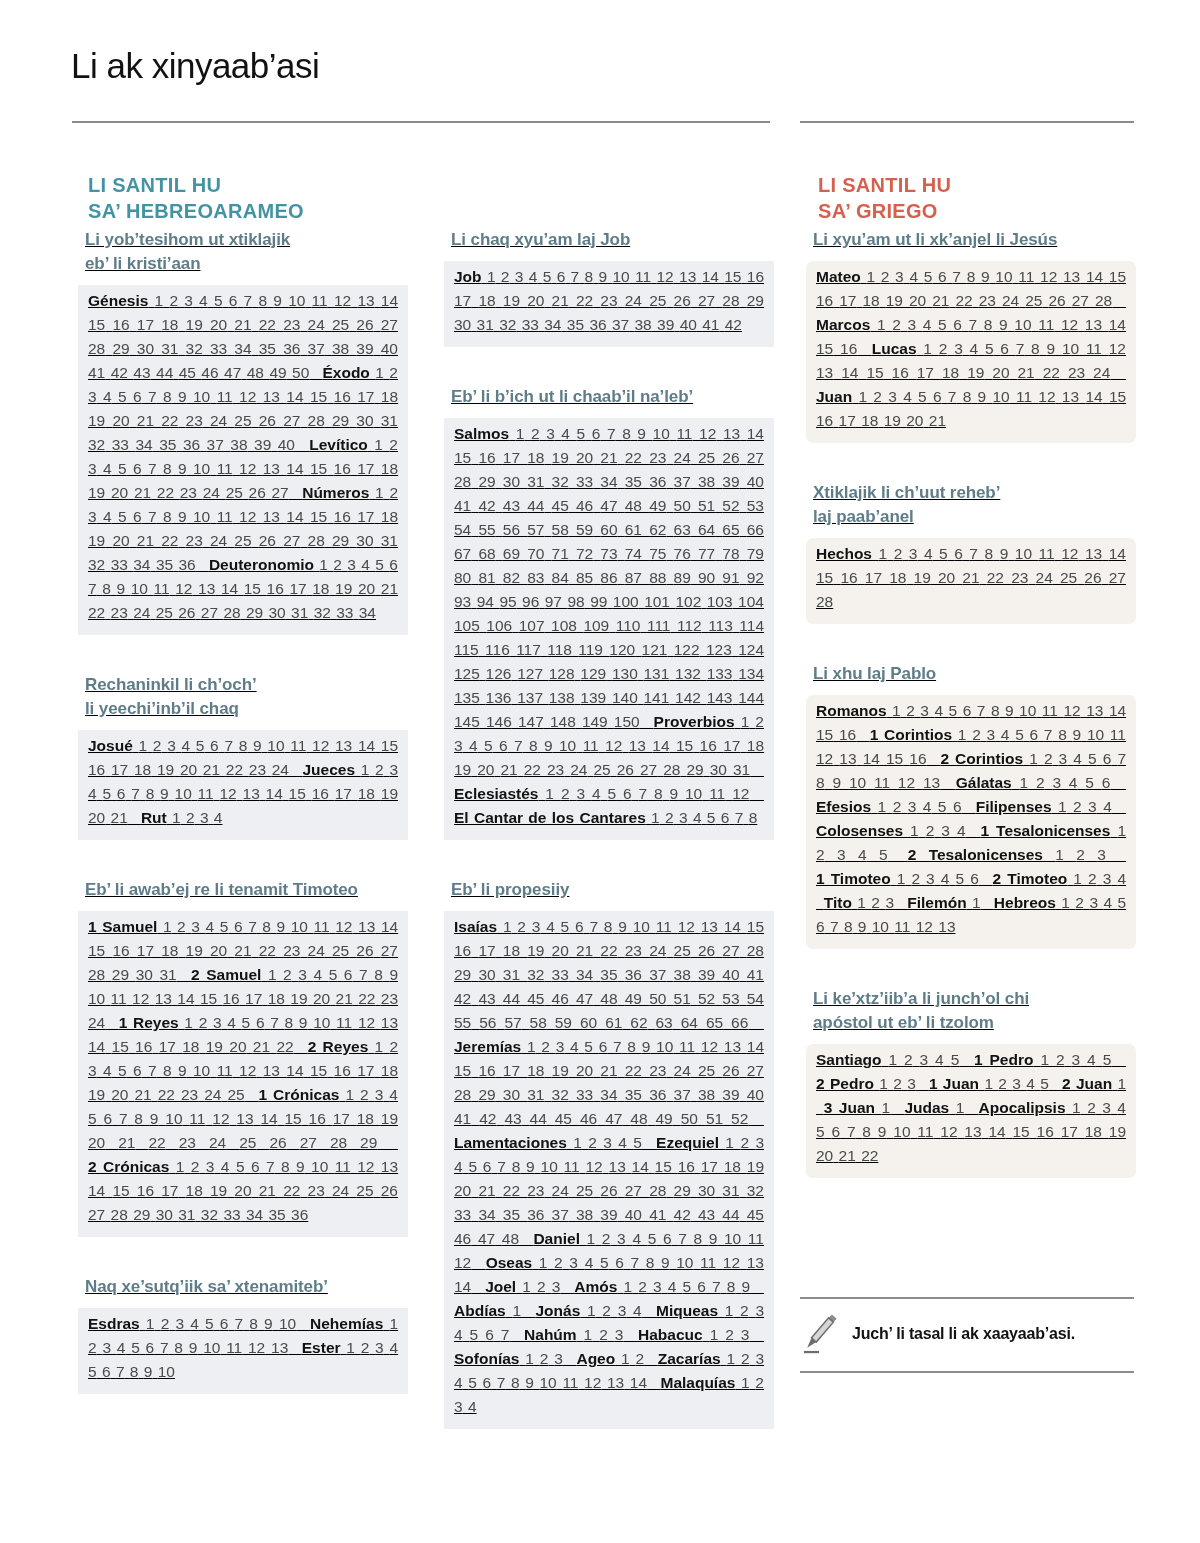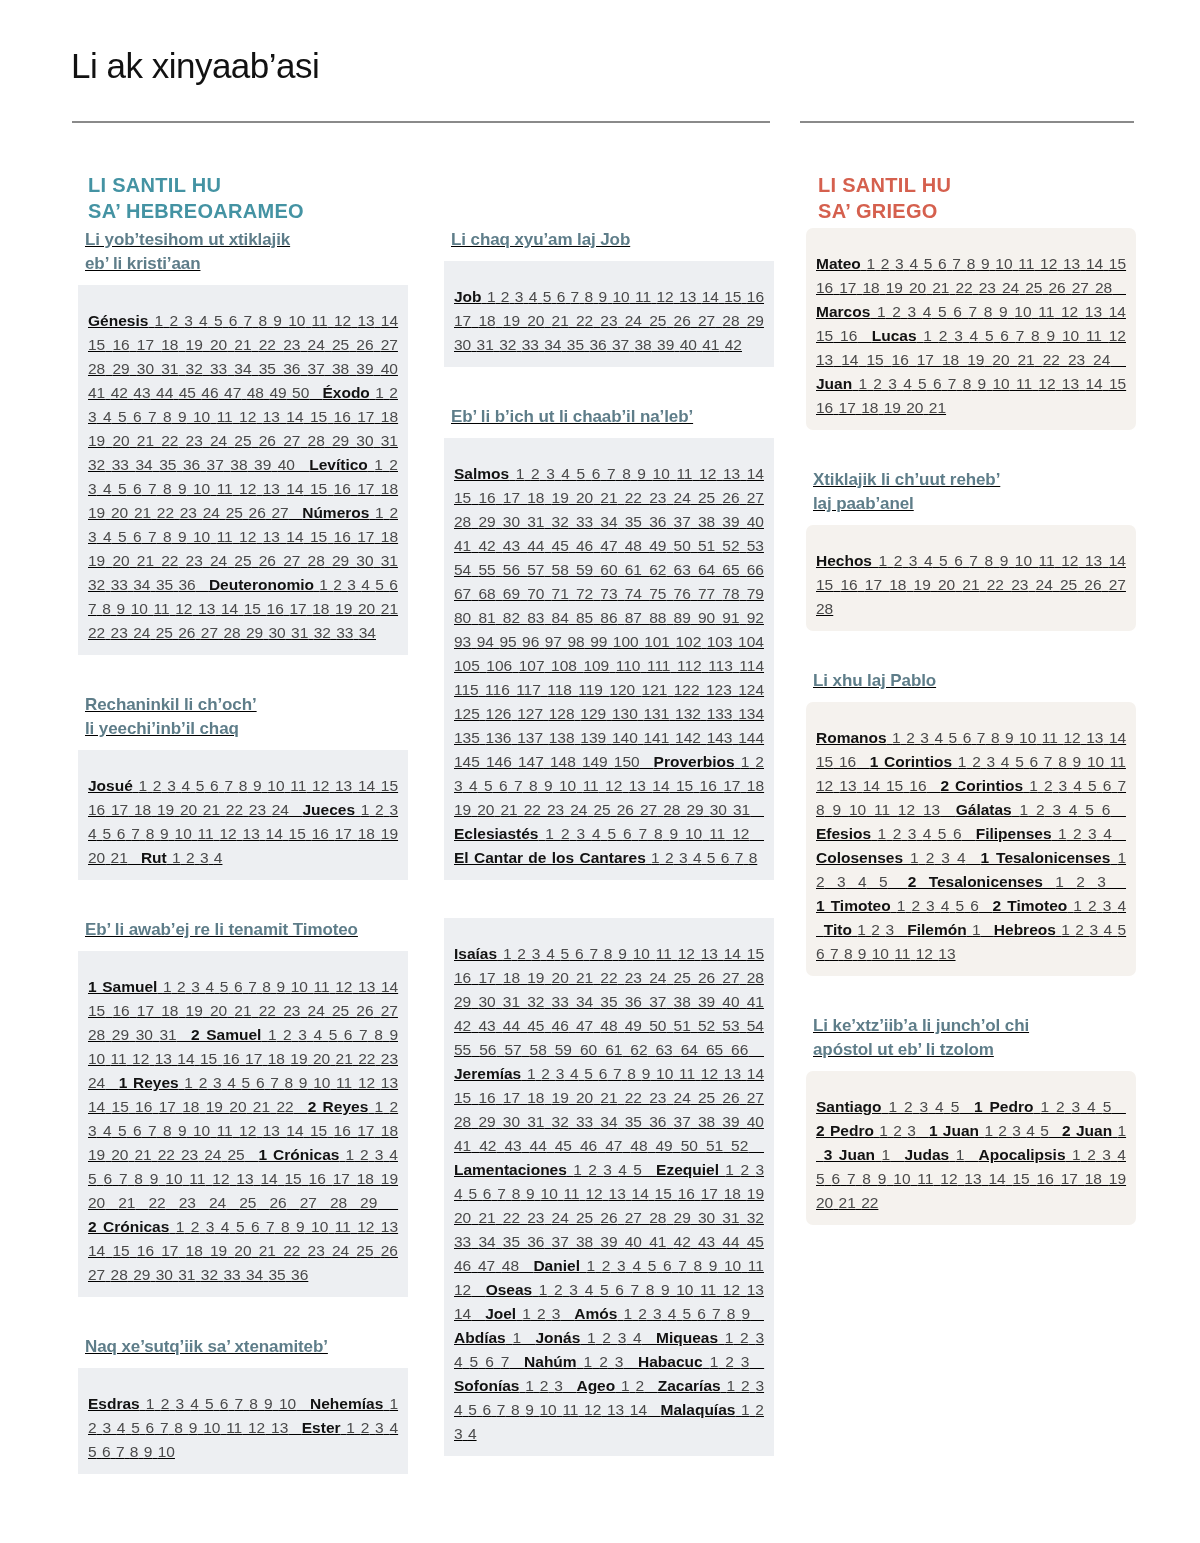--- a/index.html
+++ b/index.html
@@ -40,21 +40,21 @@
   #col2{left:444px;}
   #col3{left:806px;}
   .group{margin-bottom:38px;}
   .subhead{
     margin:0 0 9px 7px;
     font-size:17px;font-weight:700;line-height:24px;
     color:var(--subhead);white-space:pre-line;letter-spacing:-0.1px;
   }
   .block{
     background:var(--bg-cool);
-    padding:24px 10px 10px;
+    padding:4px 10px 10px;
     font-size:15.5px;line-height:24px;
     color:var(--num);
     text-align:justify;
     word-spacing:1px;
   }
   #col3 .block{background:var(--bg-warm);border-radius:7px;}
   .bname{font-weight:700;color:var(--ink);white-space:nowrap;}
   .num{color:var(--num);}
   .note{position:absolute;left:800px;top:1297px;width:334px;}
   .note-rule{height:2px;background:#8c8c8c;}
@@ -100,37 +100,52 @@
   <div class="col" id="col2">
       <div class="group">
         <h3 class="subhead">Li chaq xyu’am laj Job</h3>
         <div class="block"><span class="bname">Job</span> <span class="num">1</span> <span class="num">2</span> <span class="num">3</span> <span class="num">4</span> <span class="num">5</span> <span class="num">6</span> <span class="num">7</span> <span class="num">8</span> <span class="num">9</span> <span class="num">10</span> <span class="num">11</span> <span class="num">12</span> <span class="num">13</span> <span class="num">14</span> <span class="num">15</span> <span class="num">16</span> <span class="num">17</span> <span class="num">18</span> <span class="num">19</span> <span class="num">20</span> <span class="num">21</span> <span class="num">22</span> <span class="num">23</span> <span class="num">24</span> <span class="num">25</span> <span class="num">26</span> <span class="num">27</span> <span class="num">28</span> <span class="num">29</span> <span class="num">30</span> <span class="num">31</span> <span class="num">32</span> <span class="num">33</span> <span class="num">34</span> <span class="num">35</span> <span class="num">36</span> <span class="num">37</span> <span class="num">38</span> <span class="num">39</span> <span class="num">40</span> <span class="num">41</span> <span class="num">42</span></div>
       </div>
       <div class="group">
         <h3 class="subhead">Eb’ li b’ich ut li chaab’il na’leb’</h3>
         <div class="block"><span class="bname">Salmos</span> <span class="num">1</span> <span class="num">2</span> <span class="num">3</span> <span class="num">4</span> <span class="num">5</span> <span class="num">6</span> <span class="num">7</span> <span class="num">8</span> <span class="num">9</span> <span class="num">10</span> <span class="num">11</span> <span class="num">12</span> <span class="num">13</span> <span class="num">14</span> <span class="num">15</span> <span class="num">16</span> <span class="num">17</span> <span class="num">18</span> <span class="num">19</span> <span class="num">20</span> <span class="num">21</span> <span class="num">22</span> <span class="num">23</span> <span class="num">24</span> <span class="num">25</span> <span class="num">26</span> <span class="num">27</span> <span class="num">28</span> <span class="num">29</span> <span class="num">30</span> <span class="num">31</span> <span class="num">32</span> <span class="num">33</span> <span class="num">34</span> <span class="num">35</span> <span class="num">36</span> <span class="num">37</span> <span class="num">38</span> <span class="num">39</span> <span class="num">40</span> <span class="num">41</span> <span class="num">42</span> <span class="num">43</span> <span class="num">44</span> <span class="num">45</span> <span class="num">46</span> <span class="num">47</span> <span class="num">48</span> <span class="num">49</span> <span class="num">50</span> <span class="num">51</span> <span class="num">52</span> <span class="num">53</span> <span class="num">54</span> <span class="num">55</span> <span class="num">56</span> <span class="num">57</span> <span class="num">58</span> <span class="num">59</span> <span class="num">60</span> <span class="num">61</span> <span class="num">62</span> <span class="num">63</span> <span class="num">64</span> <span class="num">65</span> <span class="num">66</span> <span class="num">67</span> <span class="num">68</span> <span class="num">69</span> <span class="num">70</span> <span class="num">71</span> <span class="num">72</span> <span class="num">73</span> <span class="num">74</span> <span class="num">75</span> <span class="num">76</span> <span class="num">77</span> <span class="num">78</span> <span class="num">79</span> <span class="num">80</span> <span class="num">81</span> <span class="num">82</span> <span class="num">83</span> <span class="num">84</span> <span class="num">85</span> <span class="num">86</span> <span class="num">87</span> <span class="num">88</span> <span class="num">89</span> <span class="num">90</span> <span class="num">91</span> <span class="num">92</span> <span class="num">93</span> <span class="num">94</span> <span class="num">95</span> <span class="num">96</span> <span class="num">97</span> <span class="num">98</span> <span class="num">99</span> <span class="num">100</span> <span class="num">101</span> <span class="num">102</span> <span class="num">103</span> <span class="num">104</span> <span class="num">105</span> <span class="num">106</span> <span class="num">107</span> <span class="num">108</span> <span class="num">109</span> <span class="num">110</span> <span class="num">111</span> <span class="num">112</span> <span class="num">113</span> <span class="num">114</span> <span class="num">115</span> <span class="num">116</span> <span class="num">117</span> <span class="num">118</span> <span class="num">119</span> <span class="num">120</span> <span class="num">121</span> <span class="num">122</span> <span class="num">123</span> <span class="num">124</span> <span class="num">125</span> <span class="num">126</span> <span class="num">127</span> <span class="num">128</span> <span class="num">129</span> <span class="num">130</span> <span class="num">131</span> <span class="num">132</span> <span class="num">133</span> <span class="num">134</span> <span class="num">135</span> <span class="num">136</span> <span class="num">137</span> <span class="num">138</span> <span class="num">139</span> <span class="num">140</span> <span class="num">141</span> <span class="num">142</span> <span class="num">143</span> <span class="num">144</span> <span class="num">145</span> <span class="num">146</span> <span class="num">147</span> <span class="num">148</span> <span class="num">149</span> <span class="num">150</span>  <span class="bname">Proverbios</span> <span class="num">1</span> <span class="num">2</span> <span class="num">3</span> <span class="num">4</span> <span class="num">5</span> <span class="num">6</span> <span class="num">7</span> <span class="num">8</span> <span class="num">9</span> <span class="num">10</span> <span class="num">11</span> <span class="num">12</span> <span class="num">13</span> <span class="num">14</span> <span class="num">15</span> <span class="num">16</span> <span class="num">17</span> <span class="num">18</span> <span class="num">19</span> <span class="num">20</span> <span class="num">21</span> <span class="num">22</span> <span class="num">23</span> <span class="num">24</span> <span class="num">25</span> <span class="num">26</span> <span class="num">27</span> <span class="num">28</span> <span class="num">29</span> <span class="num">30</span> <span class="num">31</span>  <span class="bname">Eclesiastés</span> <span class="num">1</span> <span class="num">2</span> <span class="num">3</span> <span class="num">4</span> <span class="num">5</span> <span class="num">6</span> <span class="num">7</span> <span class="num">8</span> <span class="num">9</span> <span class="num">10</span> <span class="num">11</span> <span class="num">12</span>  <span class="bname">El Cantar de los Cantares</span> <span class="num">1</span> <span class="num">2</span> <span class="num">3</span> <span class="num">4</span> <span class="num">5</span> <span class="num">6</span> <span class="num">7</span> <span class="num">8</span></div>
       </div>
       <div class="group">
+        <h3 class="subhead">Eb’ li propesiiy</h3>
         <div class="block"><span class="bname">Isaías</span> <span class="num">1</span> <span class="num">2</span> <span class="num">3</span> <span class="num">4</span> <span class="num">5</span> <span class="num">6</span> <span class="num">7</span> <span class="num">8</span> <span class="num">9</span> <span class="num">10</span> <span class="num">11</span> <span class="num">12</span> <span class="num">13</span> <span class="num">14</span> <span class="num">15</span> <span class="num">16</span> <span class="num">17</span> <span class="num">18</span> <span class="num">19</span> <span class="num">20</span> <span class="num">21</span> <span class="num">22</span> <span class="num">23</span> <span class="num">24</span> <span class="num">25</span> <span class="num">26</span> <span class="num">27</span> <span class="num">28</span> <span class="num">29</span> <span class="num">30</span> <span class="num">31</span> <span class="num">32</span> <span class="num">33</span> <span class="num">34</span> <span class="num">35</span> <span class="num">36</span> <span class="num">37</span> <span class="num">38</span> <span class="num">39</span> <span class="num">40</span> <span class="num">41</span> <span class="num">42</span> <span class="num">43</span> <span class="num">44</span> <span class="num">45</span> <span class="num">46</span> <span class="num">47</span> <span class="num">48</span> <span class="num">49</span> <span class="num">50</span> <span class="num">51</span> <span class="num">52</span> <span class="num">53</span> <span class="num">54</span> <span class="num">55</span> <span class="num">56</span> <span class="num">57</span> <span class="num">58</span> <span class="num">59</span> <span class="num">60</span> <span class="num">61</span> <span class="num">62</span> <span class="num">63</span> <span class="num">64</span> <span class="num">65</span> <span class="num">66</span>  <span class="bname">Jeremías</span> <span class="num">1</span> <span class="num">2</span> <span class="num">3</span> <span class="num">4</span> <span class="num">5</span> <span class="num">6</span> <span class="num">7</span> <span class="num">8</span> <span class="num">9</span> <span class="num">10</span> <span class="num">11</span> <span class="num">12</span> <span class="num">13</span> <span class="num">14</span> <span class="num">15</span> <span class="num">16</span> <span class="num">17</span> <span class="num">18</span> <span class="num">19</span> <span class="num">20</span> <span class="num">21</span> <span class="num">22</span> <span class="num">23</span> <span class="num">24</span> <span class="num">25</span> <span class="num">26</span> <span class="num">27</span> <span class="num">28</span> <span class="num">29</span> <span class="num">30</span> <span class="num">31</span> <span class="num">32</span> <span class="num">33</span> <span class="num">34</span> <span class="num">35</span> <span class="num">36</span> <span class="num">37</span> <span class="num">38</span> <span class="num">39</span> <span class="num">40</span> <span class="num">41</span> <span class="num">42</span> <span class="num">43</span> <span class="num">44</span> <span class="num">45</span> <span class="num">46</span> <span class="num">47</span> <span class="num">48</span> <span class="num">49</span> <span class="num">50</span> <span class="num">51</span> <span class="num">52</span>  <span class="bname">Lamentaciones</span> <span class="num">1</span> <span class="num">2</span> <span class="num">3</span> <span class="num">4</span> <span class="num">5</span>  <span class="bname">Ezequiel</span> <span class="num">1</span> <span class="num">2</span> <span class="num">3</span> <span class="num">4</span> <span class="num">5</span> <span class="num">6</span> <span class="num">7</span> <span class="num">8</span> <span class="num">9</span> <span class="num">10</span> <span class="num">11</span> <span class="num">12</span> <span class="num">13</span> <span class="num">14</span> <span class="num">15</span> <span class="num">16</span> <span class="num">17</span> <span class="num">18</span> <span class="num">19</span> <span class="num">20</span> <span class="num">21</span> <span class="num">22</span> <span class="num">23</span> <span class="num">24</span> <span class="num">25</span> <span class="num">26</span> <span class="num">27</span> <span class="num">28</span> <span class="num">29</span> <span class="num">30</span> <span class="num">31</span> <span class="num">32</span> <span class="num">33</span> <span class="num">34</span> <span class="num">35</span> <span class="num">36</span> <span class="num">37</span> <span class="num">38</span> <span class="num">39</span> <span class="num">40</span> <span class="num">41</span> <span class="num">42</span> <span class="num">43</span> <span class="num">44</span> <span class="num">45</span> <span class="num">46</span> <span class="num">47</span> <span class="num">48</span>  <span class="bname">Daniel</span> <span class="num">1</span> <span class="num">2</span> <span class="num">3</span> <span class="num">4</span> <span class="num">5</span> <span class="num">6</span> <span class="num">7</span> <span class="num">8</span> <span class="num">9</span> <span class="num">10</span> <span class="num">11</span> <span class="num">12</span>  <span class="bname">Oseas</span> <span class="num">1</span> <span class="num">2</span> <span class="num">3</span> <span class="num">4</span> <span class="num">5</span> <span class="num">6</span> <span class="num">7</span> <span class="num">8</span> <span class="num">9</span> <span class="num">10</span> <span class="num">11</span> <span class="num">12</span> <span class="num">13</span> <span class="num">14</span>  <span class="bname">Joel</span> <span class="num">1</span> <span class="num">2</span> <span class="num">3</span>  <span class="bname">Amós</span> <span class="num">1</span> <span class="num">2</span> <span class="num">3</span> <span class="num">4</span> <span class="num">5</span> <span class="num">6</span> <span class="num">7</span> <span class="num">8</span> <span class="num">9</span>  <span class="bname">Abdías</span> <span class="num">1</span>  <span class="bname">Jonás</span> <span class="num">1</span> <span class="num">2</span> <span class="num">3</span> <span class="num">4</span>  <span class="bname">Miqueas</span> <span class="num">1</span> <span class="num">2</span> <span class="num">3</span> <span class="num">4</span> <span class="num">5</span> <span class="num">6</span> <span class="num">7</span>  <span class="bname">Nahúm</span> <span class="num">1</span> <span class="num">2</span> <span class="num">3</span>  <span class="bname">Habacuc</span> <span class="num">1</span> <span class="num">2</span> <span class="num">3</span>  <span class="bname">Sofonías</span> <span class="num">1</span> <span class="num">2</span> <span class="num">3</span>  <span class="bname">Ageo</span> <span class="num">1</span> <span class="num">2</span>  <span class="bname">Zacarías</span> <span class="num">1</span> <span class="num">2</span> <span class="num">3</span> <span class="num">4</span> <span class="num">5</span> <span class="num">6</span> <span class="num">7</span> <span class="num">8</span> <span class="num">9</span> <span class="num">10</span> <span class="num">11</span> <span class="num">12</span> <span class="num">13</span> <span class="num">14</span>  <span class="bname">Malaquías</span> <span class="num">1</span> <span class="num">2</span> <span class="num">3</span> <span class="num">4</span></div>
       </div>
     </div>
   <div class="col" id="col3">
       <div class="group">
+        <h3 class="subhead">Li xyu’am ut li xk’anjel li Jesús</h3>
         <div class="block"><span class="bname">Mateo</span> <span class="num">1</span> <span class="num">2</span> <span class="num">3</span> <span class="num">4</span> <span class="num">5</span> <span class="num">6</span> <span class="num">7</span> <span class="num">8</span> <span class="num">9</span> <span class="num">10</span> <span class="num">11</span> <span class="num">12</span> <span class="num">13</span> <span class="num">14</span> <span class="num">15</span> <span class="num">16</span> <span class="num">17</span> <span class="num">18</span> <span class="num">19</span> <span class="num">20</span> <span class="num">21</span> <span class="num">22</span> <span class="num">23</span> <span class="num">24</span> <span class="num">25</span> <span class="num">26</span> <span class="num">27</span> <span class="num">28</span>  <span class="bname">Marcos</span> <span class="num">1</span> <span class="num">2</span> <span class="num">3</span> <span class="num">4</span> <span class="num">5</span> <span class="num">6</span> <span class="num">7</span> <span class="num">8</span> <span class="num">9</span> <span class="num">10</span> <span class="num">11</span> <span class="num">12</span> <span class="num">13</span> <span class="num">14</span> <span class="num">15</span> <span class="num">16</span>  <span class="bname">Lucas</span> <span class="num">1</span> <span class="num">2</span> <span class="num">3</span> <span class="num">4</span> <span class="num">5</span> <span class="num">6</span> <span class="num">7</span> <span class="num">8</span> <span class="num">9</span> <span class="num">10</span> <span class="num">11</span> <span class="num">12</span> <span class="num">13</span> <span class="num">14</span> <span class="num">15</span> <span class="num">16</span> <span class="num">17</span> <span class="num">18</span> <span class="num">19</span> <span class="num">20</span> <span class="num">21</span> <span class="num">22</span> <span class="num">23</span> <span class="num">24</span>  <span class="bname">Juan</span> <span class="num">1</span> <span class="num">2</span> <span class="num">3</span> <span class="num">4</span> <span class="num">5</span> <span class="num">6</span> <span class="num">7</span> <span class="num">8</span> <span class="num">9</span> <span class="num">10</span> <span class="num">11</span> <span class="num">12</span> <span class="num">13</span> <span class="num">14</span> <span class="num">15</span> <span class="num">16</span> <span class="num">17</span> <span class="num">18</span> <span class="num">19</span> <span class="num">20</span> <span class="num">21</span></div>
       </div>
       <div class="group">
         <h3 class="subhead">Xtiklajik li ch’uut reheb’
 laj paab’anel</h3>
         <div class="block"><span class="bname">Hechos</span> <span class="num">1</span> <span class="num">2</span> <span class="num">3</span> <span class="num">4</span> <span class="num">5</span> <span class="num">6</span> <span class="num">7</span> <span class="num">8</span> <span class="num">9</span> <span class="num">10</span> <span class="num">11</span> <span class="num">12</span> <span class="num">13</span> <span class="num">14</span> <span class="num">15</span> <span class="num">16</span> <span class="num">17</span> <span class="num">18</span> <span class="num">19</span> <span class="num">20</span> <span class="num">21</span> <span class="num">22</span> <span class="num">23</span> <span class="num">24</span> <span class="num">25</span> <span class="num">26</span> <span class="num">27</span> <span class="num">28</span></div>
       </div>
       <div class="group">
         <h3 class="subhead">Li xhu laj Pablo</h3>
         <div class="block"><span class="bname">Romanos</span> <span class="num">1</span> <span class="num">2</span> <span class="num">3</span> <span class="num">4</span> <span class="num">5</span> <span class="num">6</span> <span class="num">7</span> <span class="num">8</span> <span class="num">9</span> <span class="num">10</span> <span class="num">11</span> <span class="num">12</span> <span class="num">13</span> <span class="num">14</span> <span class="num">15</span> <span class="num">16</span>  <span class="bname">1 Corintios</span> <span class="num">1</span> <span class="num">2</span> <span class="num">3</span> <span class="num">4</span> <span class="num">5</span> <span class="num">6</span> <span class="num">7</span> <span class="num">8</span> <span class="num">9</span> <span class="num">10</span> <span class="num">11</span> <span class="num">12</span> <span class="num">13</span> <span class="num">14</span> <span class="num">15</span> <span class="num">16</span>  <span class="bname">2 Corintios</span> <span class="num">1</span> <span class="num">2</span> <span class="num">3</span> <span class="num">4</span> <span class="num">5</span> <span class="num">6</span> <span class="num">7</span> <span class="num">8</span> <span class="num">9</span> <span class="num">10</span> <span class="num">11</span> <span class="num">12</span> <span class="num">13</span>  <span class="bname">Gálatas</span> <span class="num">1</span> <span class="num">2</span> <span class="num">3</span> <span class="num">4</span> <span class="num">5</span> <span class="num">6</span>  <span class="bname">Efesios</span> <span class="num">1</span> <span class="num">2</span> <span class="num">3</span> <span class="num">4</span> <span class="num">5</span> <span class="num">6</span>  <span class="bname">Filipenses</span> <span class="num">1</span> <span class="num">2</span> <span class="num">3</span> <span class="num">4</span>  <span class="bname">Colosenses</span> <span class="num">1</span> <span class="num">2</span> <span class="num">3</span> <span class="num">4</span>  <span class="bname">1 Tesalonicenses</span> <span class="num">1</span> <span class="num">2</span> <span class="num">3</span> <span class="num">4</span> <span class="num">5</span>  <span class="bname">2 Tesalonicenses</span> <span class="num">1</span> <span class="num">2</span> <span class="num">3</span>  <span class="bname">1 Timoteo</span> <span class="num">1</span> <span class="num">2</span> <span class="num">3</span> <span class="num">4</span> <span class="num">5</span> <span class="num">6</span>  <span class="bname">2 Timoteo</span> <span class="num">1</span> <span class="num">2</span> <span class="num">3</span> <span class="num">4</span>  <span class="bname">Tito</span> <span class="num">1</span> <span class="num">2</span> <span class="num">3</span>  <span class="bname">Filemón</span> <span class="num">1</span>  <span class="bname">Hebreos</span> <span class="num">1</span> <span class="num">2</span> <span class="num">3</span> <span class="num">4</span> <span class="num">5</span> <span class="num">6</span> <span class="num">7</span> <span class="num">8</span> <span class="num">9</span> <span class="num">10</span> <span class="num">11</span> <span class="num">12</span> <span class="num">13</span></div>
       </div>
       <div class="group">
         <h3 class="subhead">Li ke’xtz’iib’a li junch’ol chi
 apóstol ut eb’ li tzolom</h3>
         <div class="block"><span class="bname">Santiago</span> <span class="num">1</span> <span class="num">2</span> <span class="num">3</span> <span class="num">4</span> <span class="num">5</span>  <span class="bname">1 Pedro</span> <span class="num">1</span> <span class="num">2</span> <span class="num">3</span> <span class="num">4</span> <span class="num">5</span>  <span class="bname">2 Pedro</span> <span class="num">1</span> <span class="num">2</span> <span class="num">3</span>  <span class="bname">1 Juan</span> <span class="num">1</span> <span class="num">2</span> <span class="num">3</span> <span class="num">4</span> <span class="num">5</span>  <span class="bname">2 Juan</span> <span class="num">1</span>  <span class="bname">3 Juan</span> <span class="num">1</span>  <span class="bname">Judas</span> <span class="num">1</span>  <span class="bname">Apocalipsis</span> <span class="num">1</span> <span class="num">2</span> <span class="num">3</span> <span class="num">4</span> <span class="num">5</span> <span class="num">6</span> <span class="num">7</span> <span class="num">8</span> <span class="num">9</span> <span class="num">10</span> <span class="num">11</span> <span class="num">12</span> <span class="num">13</span> <span class="num">14</span> <span class="num">15</span> <span class="num">16</span> <span class="num">17</span> <span class="num">18</span> <span class="num">19</span> <span class="num">20</span> <span class="num">21</span> <span class="num">22</span></div>
       </div>
     </div>
 
+  <div class="note">
+    <div class="note-rule"></div>
+    <div class="note-body">
+      <svg class="pencil" width="38" height="42" viewBox="0 0 40 44" aria-hidden="true">
+        <polygon points="28,5 31.5,1.5 36.5,6 33,9.5" fill="#8d8d8d"></polygon>
+        <polygon points="10,26 28,5 33,9.5 15,30.5" fill="#d6d6d6" stroke="#6e6e6e" stroke-width="1.6"></polygon>
+        <polygon points="5.5,36.5 10,26 15,30.5" fill="#6e6e6e"></polygon>
+        <line x1="2" y1="41" x2="18" y2="41" stroke="#6e6e6e" stroke-width="2.4"></line>
+      </svg>
+      <span class="note-text">Juch’ li tasal li ak xaayaab’asi.</span>
+    </div>
+    <div class="note-rule"></div>
+  </div>
 
 </div>
 
 </body></html>

